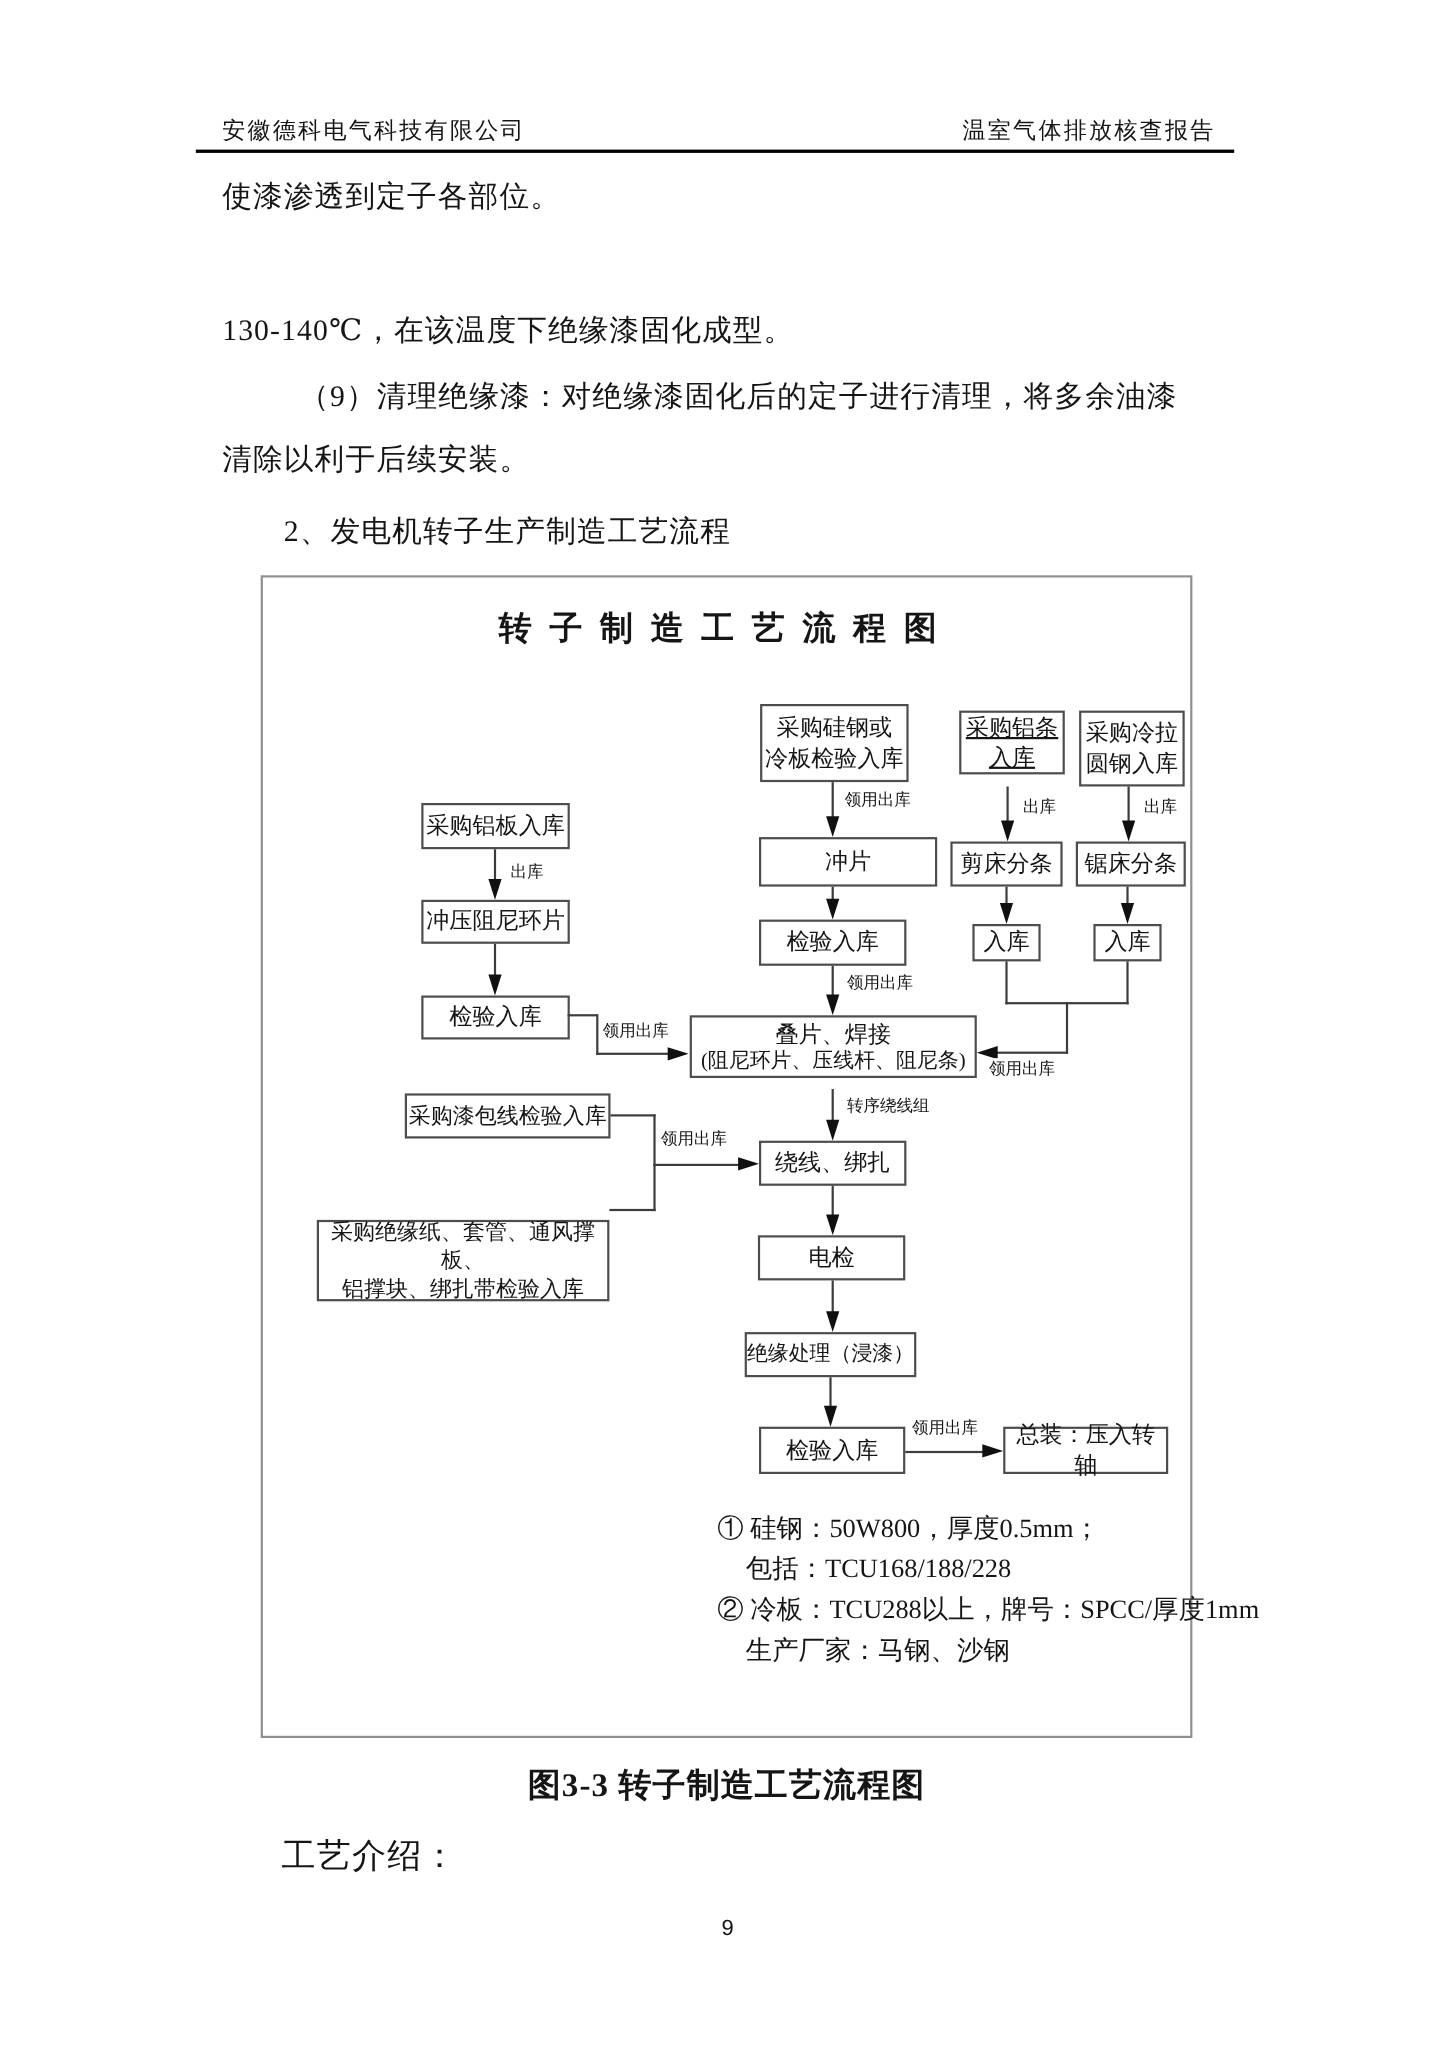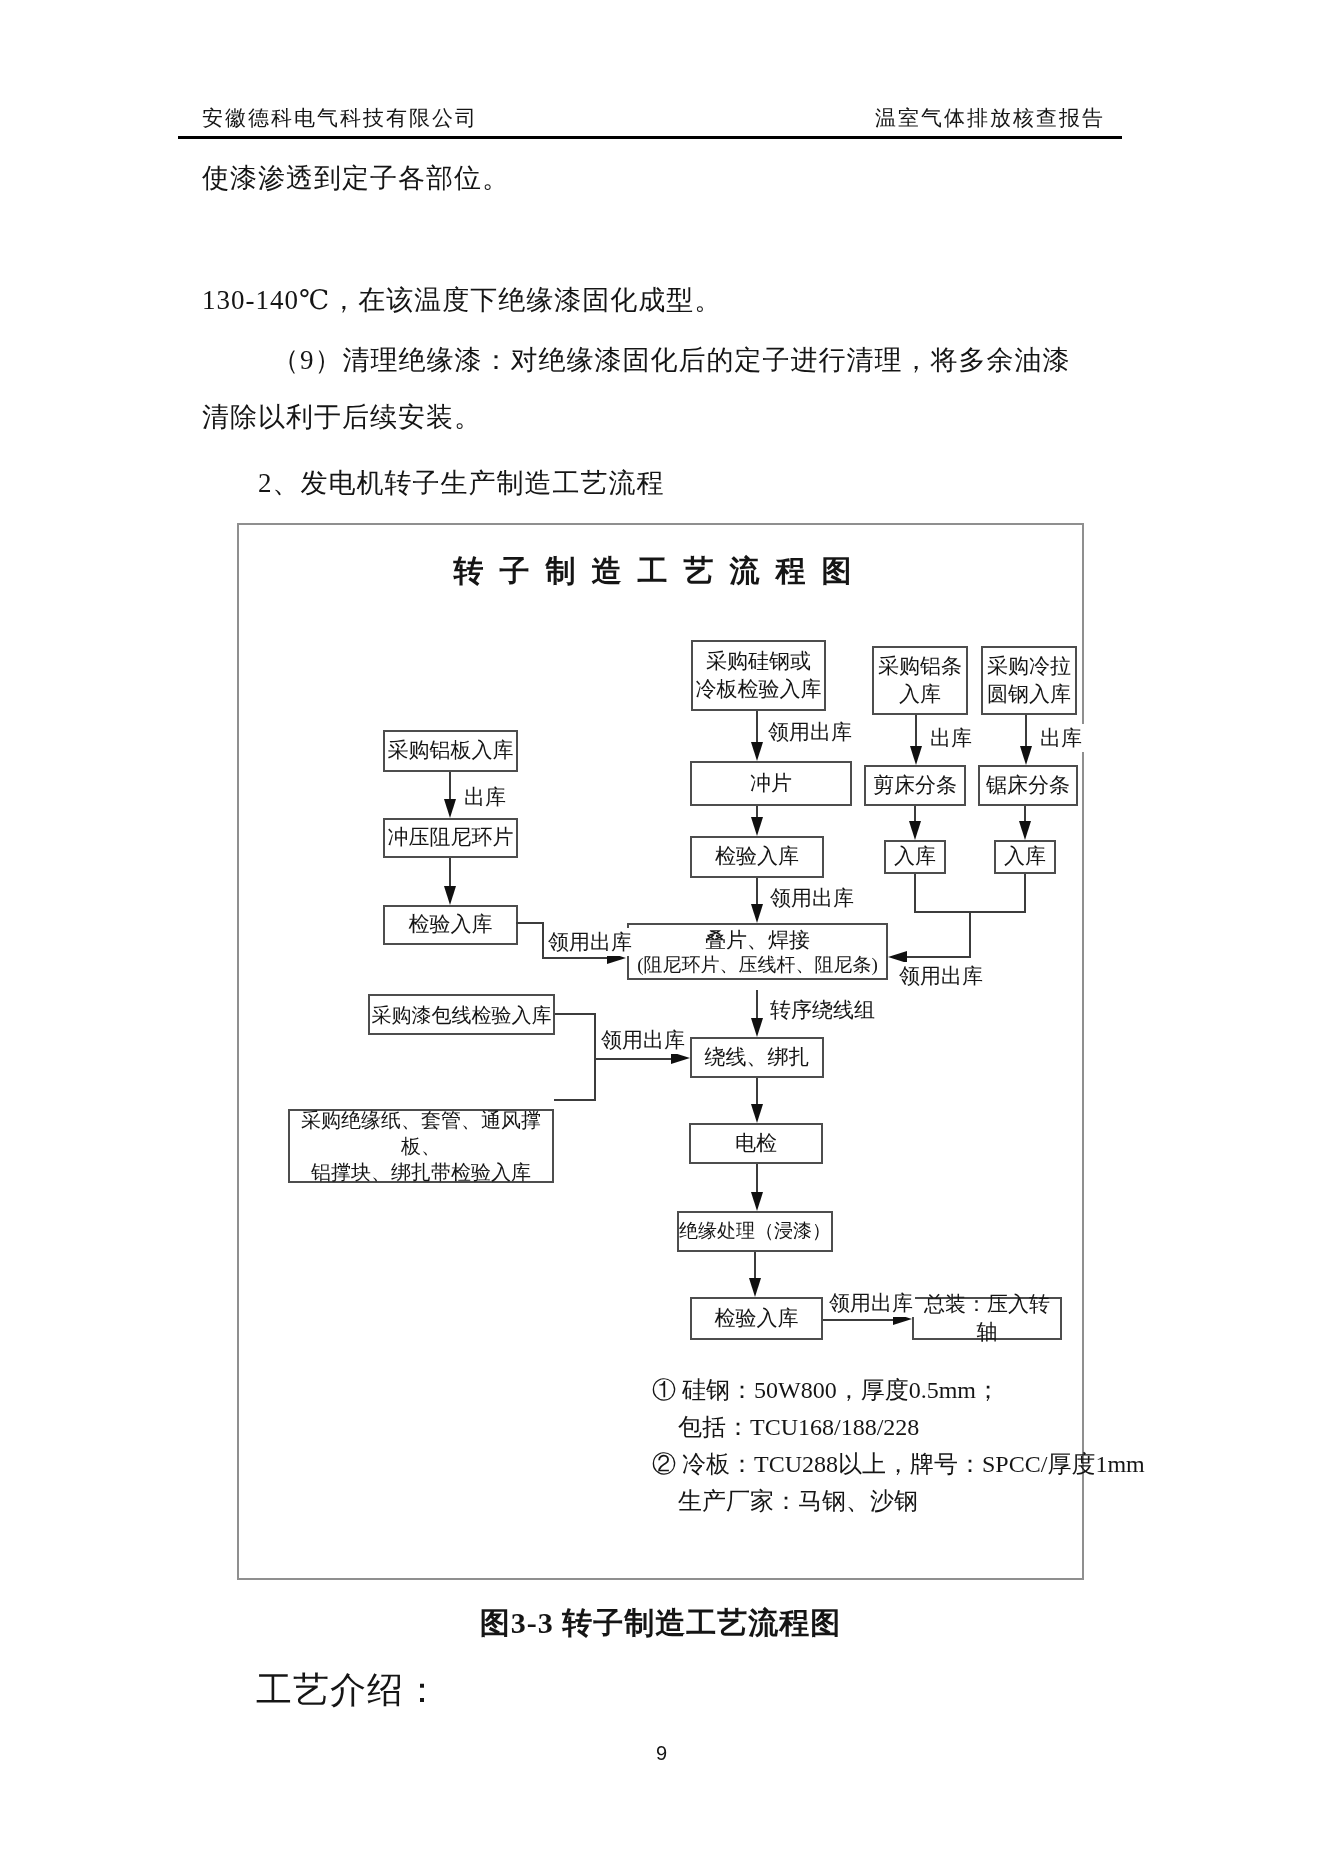--- a/index.html
+++ b/index.html
@@ -19,26 +19,26 @@
   .stack{flex-direction:column;line-height:1.25;}
   .stack .l2{font-size:19px;white-space:nowrap;}
   .vl{position:absolute;width:2px;background:#3c3c3c;}
   .hl{position:absolute;height:2px;background:#3c3c3c;}
   .ah-d{position:absolute;width:0;height:0;border-left:6px solid transparent;
         border-right:6px solid transparent;border-top:19px solid #101010;}
   .ah-r{position:absolute;width:0;height:0;border-top:6px solid transparent;
         border-bottom:6px solid transparent;border-left:19px solid #101010;}
   .ah-l{position:absolute;width:0;height:0;border-top:6px solid transparent;
         border-bottom:6px solid transparent;border-right:19px solid #101010;}
-  .elbl{position:absolute;font-size:21px;white-space:nowrap;background:#fff;padding:0 2px;}
+  .elbl{position:absolute;font-size:15px;white-space:nowrap;background:#fff;padding:0 2px;}
   .notes{position:absolute;left:652px;top:1372px;font-size:24px;line-height:37px;}
   .notes .ind{padding-left:26px;}
   .caption{position:absolute;left:237px;top:1603px;width:847px;text-align:center;
            font-size:30px;font-weight:bold;letter-spacing:1px;}
-  .intro{position:absolute;left:256px;top:1666px;font-size:36px;letter-spacing:1px;}
+  .intro{position:absolute;left:256px;top:1666px;font-size:31px;letter-spacing:1px;}
   .pagenum{position:absolute;left:0;top:1742px;width:100%;text-align:center;
            font-size:20px;font-family:"Liberation Sans","DejaVu Sans",sans-serif;}
 </style>
 </head>
 <body>
 
 <div class="page">
 
   <div class="hdr" style="left:202px;top:104px;">安徽德科电气科技有限公司</div>
   <div class="hdr" style="right:218px;top:104px;">温室气体排放核查报告</div>
@@ -64,21 +64,21 @@
   <div class="node stack" style="left:627px;top:923px;width:261px;height:57px;">
     <span class="l1">叠片、焊接</span>
     <span class="l2">(阻尼环片、压线杆、阻尼条)</span>
   </div>
   <div class="node" style="left:690px;top:1037px;width:134px;height:41px;">绕线、绑扎</div>
   <div class="node" style="left:689px;top:1123px;width:134px;height:41px;">电检</div>
   <div class="node sm2" style="left:677px;top:1211px;width:156px;height:41px;">绝缘处理（浸漆）</div>
   <div class="node" style="left:690px;top:1297px;width:133px;height:43px;">检验入库</div>
   <div class="node" style="left:912px;top:1297px;width:150px;height:43px;">总装：压入转轴</div>
 
-  <div class="node" style="left:872px;top:646px;width:96px;height:69px;">采购铝条
+  <div class="node" style="left:872px;top:646px;width:96px;height:58px;text-decoration:underline;">采购铝条
 入库</div>
   <div class="node" style="left:864px;top:765px;width:102px;height:41px;">剪床分条</div>
   <div class="node" style="left:884px;top:840px;width:62px;height:34px;">入库</div>
   <div class="node" style="left:981px;top:646px;width:96px;height:69px;">采购冷拉
 圆钢入库</div>
   <div class="node" style="left:978px;top:765px;width:100px;height:41px;">锯床分条</div>
   <div class="node" style="left:994px;top:840px;width:62px;height:34px;">入库</div>
 
   <div class="node sm" style="left:368px;top:994px;width:187px;height:41px;">采购漆包线检验入库</div>
   <div class="node sm" style="left:288px;top:1063px;width:266px;height:74px;margin-top:46px;">采购绝缘纸、套管、通风撑板、

